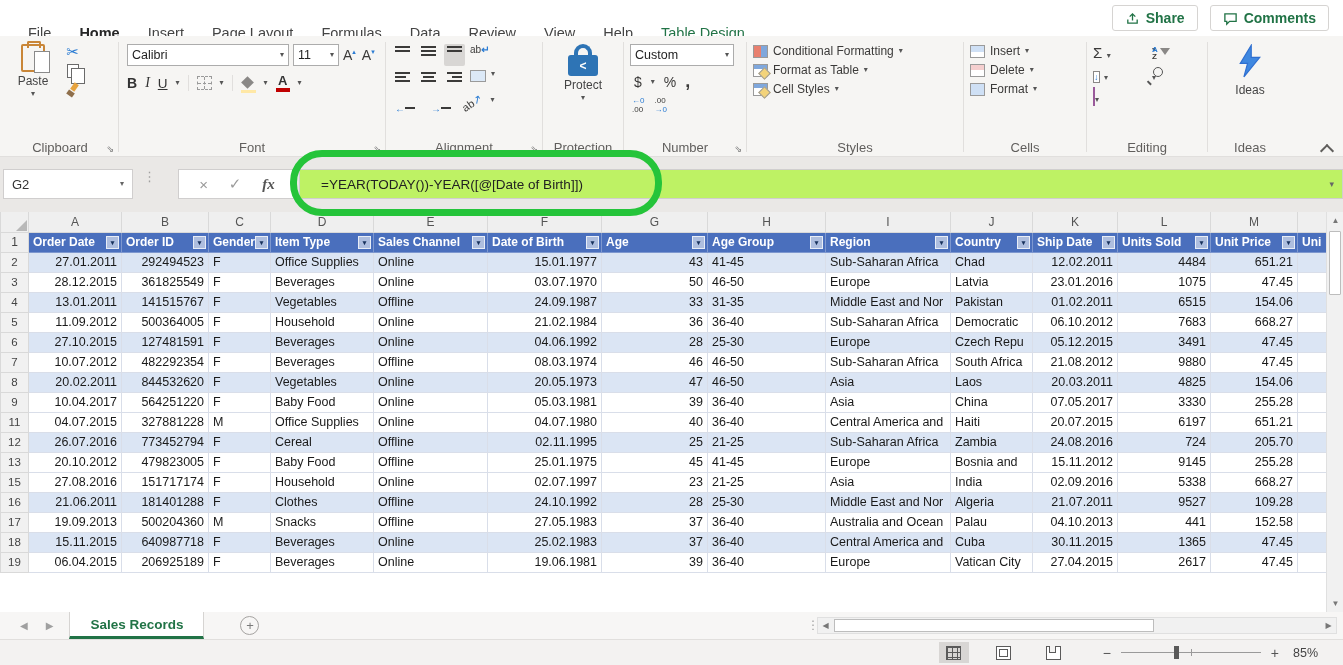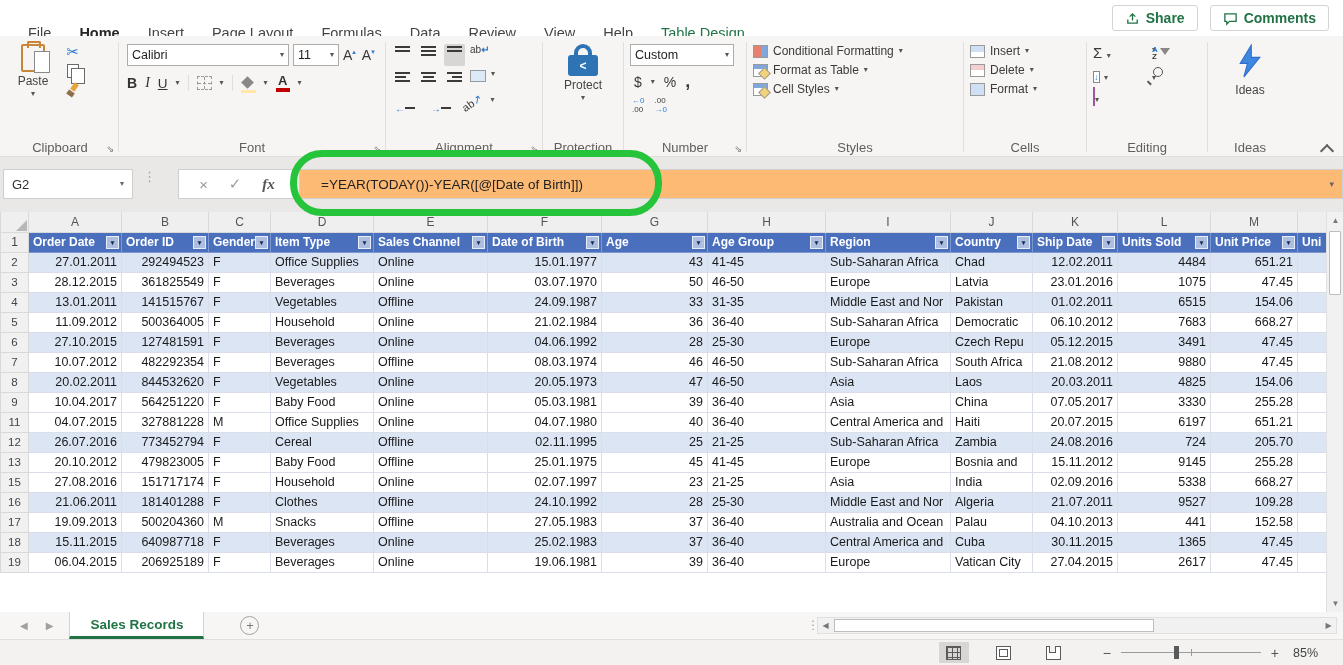--- a/index.html
+++ b/index.html
@@ -143,21 +143,21 @@
     display:flex; align-items:center; }
   .namebox { position:absolute; left:3px; top:12px; width:130px; height:30px; background:#fff;
     border:1px solid #d0cece; display:flex; align-items:center; padding:0 8px; font-size:13px; color:#333; }
   .namebox .caret { margin-left:auto; color:#666; }
   .fdots { position:absolute; left:143px; top:16px; color:#a0a0a0; font-size:13px; letter-spacing:0; line-height:7px; width:8px; }
   .fx-box { position:absolute; left:178px; top:12px; width:118px; height:30px; background:#fff;
     border:1px solid #d0cece; display:flex; align-items:center; justify-content:space-around; padding:0 10px; }
   .fx-box .x { color:#9a9a9a; font-size:15px; }
   .fx-box .ck { color:#9a9a9a; font-size:15px; }
   .fx-box .fx { color:#555; font-size:15px; font-style:italic; font-family:"Liberation Serif",serif; font-weight:700; }
-  .formula-input { position:absolute; left:299px; top:12px; right:0; height:30px; background:#fdba74;
+  .formula-input { position:absolute; left:299px; top:12px; right:0; height:30px; background:#bef264;
     border:1px solid #d0cece; display:flex; align-items:center; padding-left:21px; font-size:13.5px; color:#222; }
   .formula-input .expand { position:absolute; right:8px; color:#666; font-size:9px; }
   .annotation-oval { position:absolute; left:290px; top:150px; width:372px; height:66px;
     border:7px solid #25c43a; border-radius:32px; z-index:60; pointer-events:none; }
 
   
   .grid-wrap { position:absolute; left:0; top:212px; width:1326px; height:400px; overflow:hidden; background:#fff; }
   table.sheet { border-collapse:collapse; table-layout:fixed; width:1326px; }
   col.c0{width:28px} col.c1{width:93px} col.c2{width:87px} col.c3{width:62px} col.c4{width:103px}
   col.c5{width:114px} col.c6{width:114px} col.c7{width:106px} col.c8{width:118px} col.c9{width:125px}

